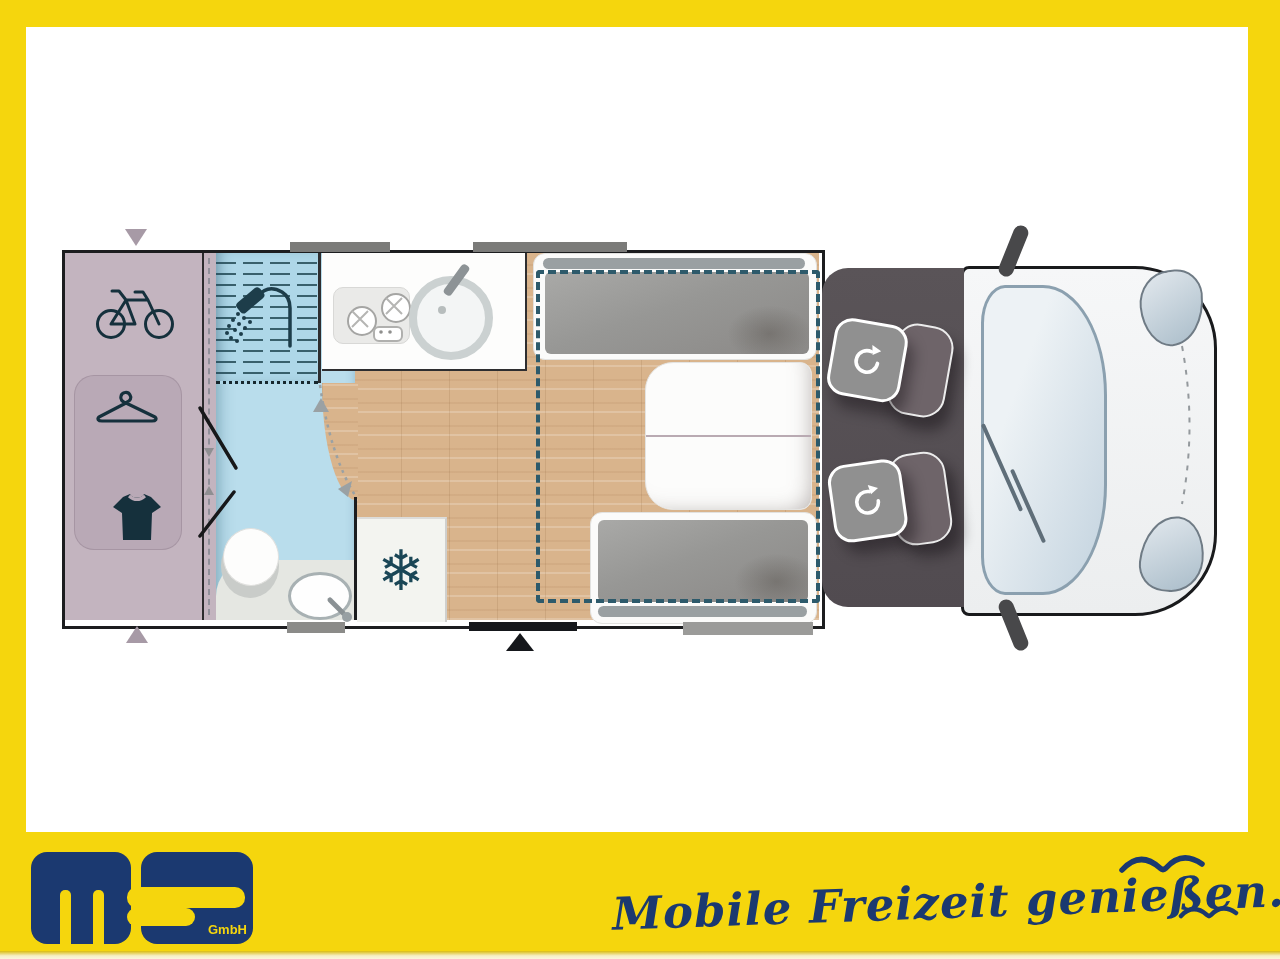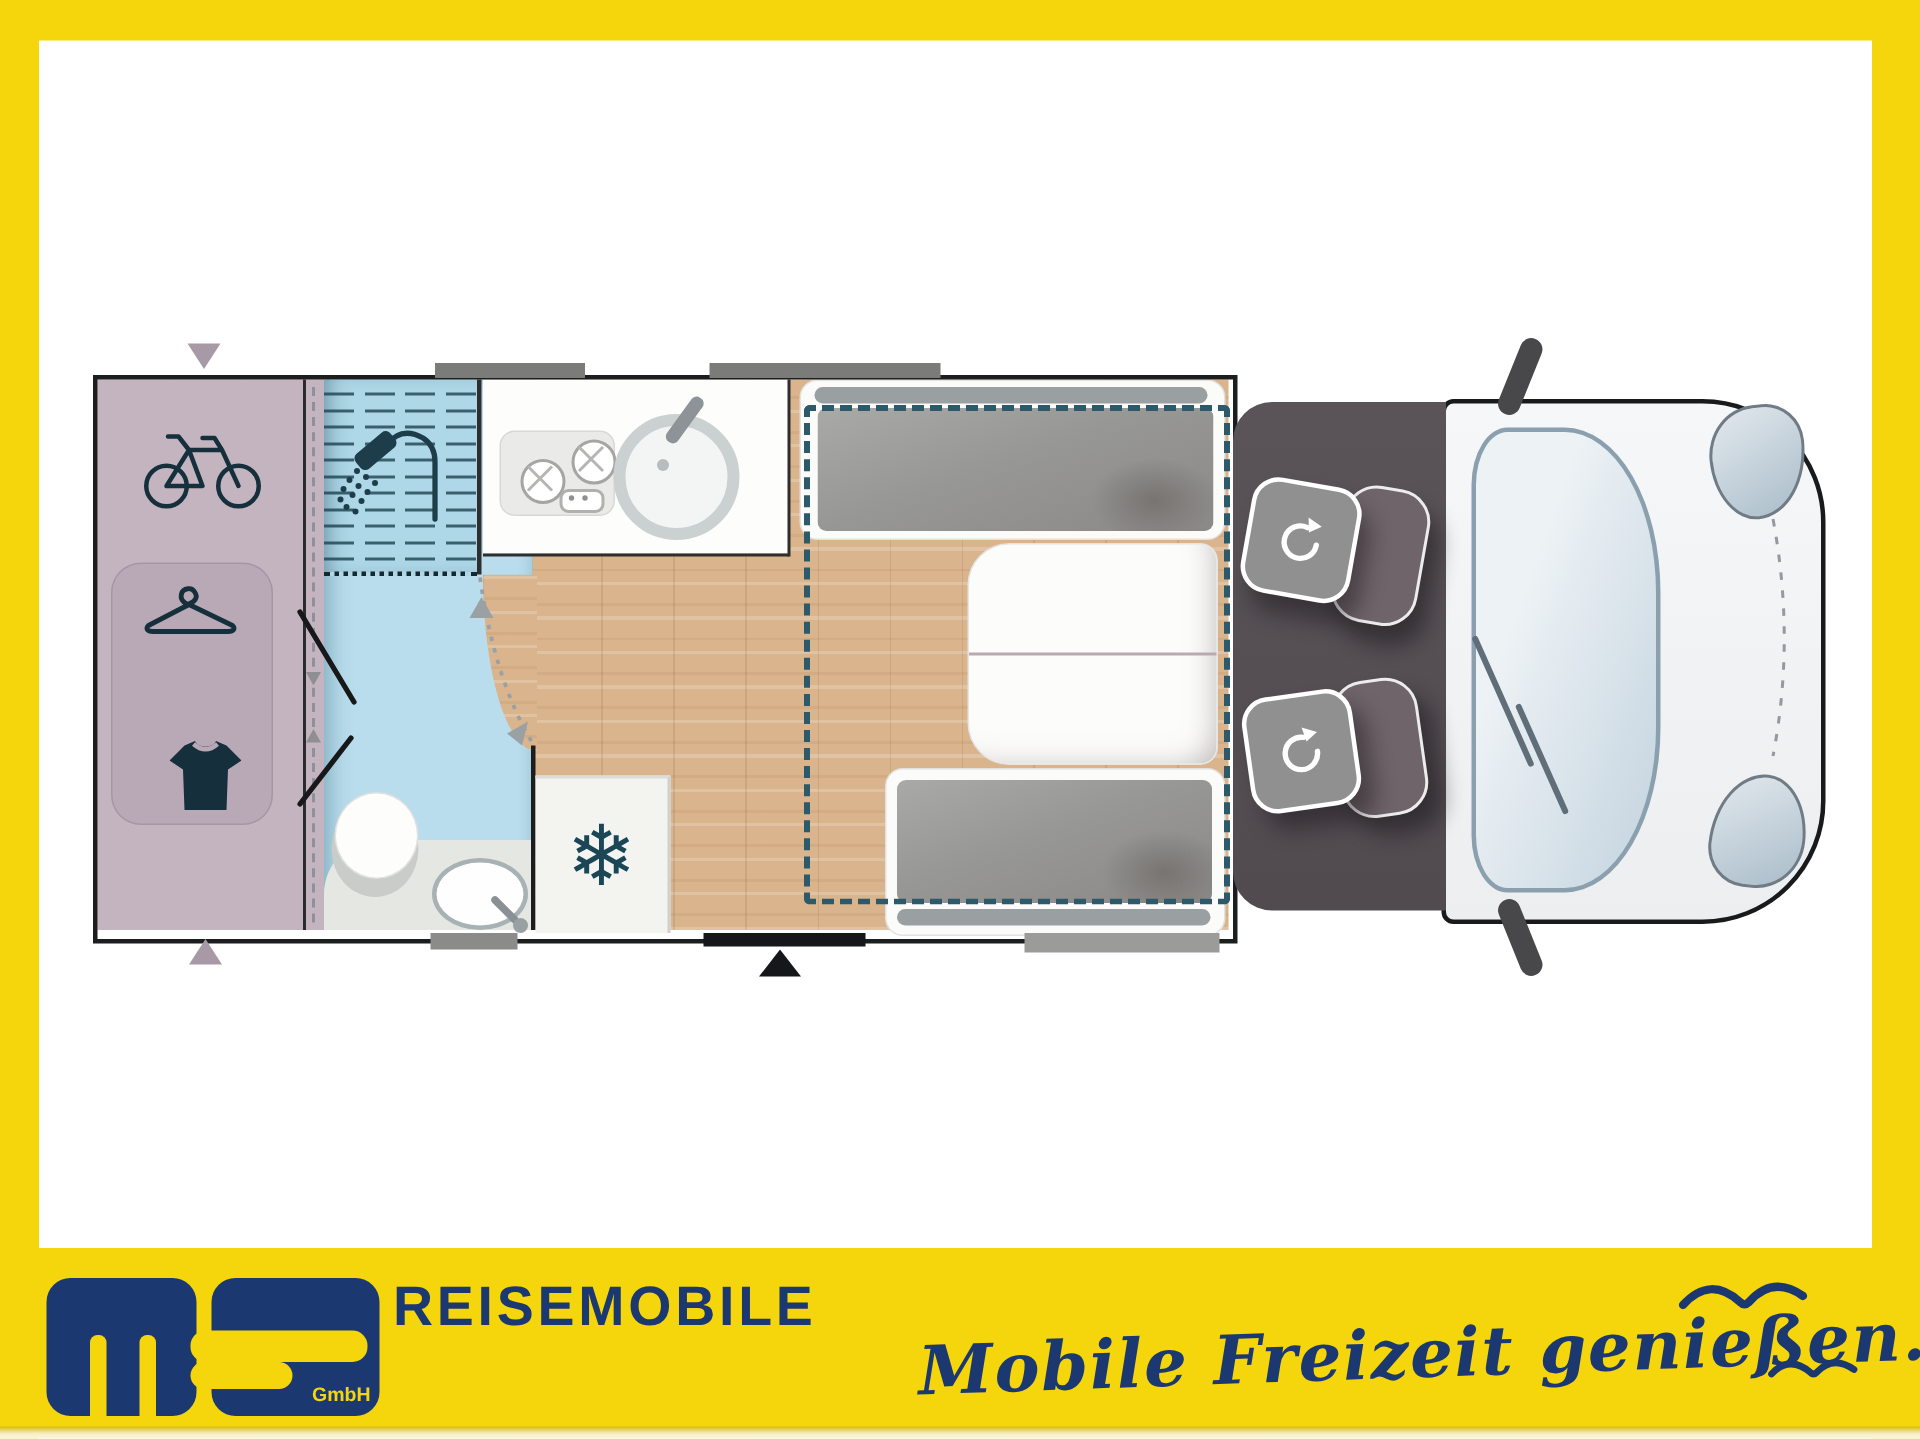--- a/index.html
+++ b/index.html
@@ -235,21 +235,20 @@
   <div class="abs" style="left:0;top:0;width:0;height:0;">
     <div class="abs navyblock" style="left:31px;top:852px;width:100px;height:92px;border-radius:16px;"></div>
     <div class="abs logo-slot" style="left:60px;top:890px;width:11px;height:54px;border-radius:5px 5px 0 0;"></div>
     <div class="abs logo-slot" style="left:93px;top:890px;width:11px;height:54px;border-radius:5px 5px 0 0;"></div>
     <div class="abs navyblock" style="left:141px;top:852px;width:112px;height:92px;border-radius:16px;"></div>
     <div class="abs logo-slot" style="left:127px;top:887px;width:118px;height:21px;border-radius:10px;"></div>
     <div class="abs logo-slot" style="left:127px;top:908px;width:68px;height:18px;border-radius:9px;"></div>
     <div class="abs gmbh" style="left:195px;top:922px;width:52px;">GmbH</div>
   </div>
 
-  <div class="abs brandword" style="left:262px;top:850px;">REISEMOBILE</div>
   <div class="abs tagline" style="left:612px;top:876px;">Mobile Freizeit genießen.</div>
 
   <div class="abs" style="left:1118px;top:846px;width:88px;height:42px;">
     <svg width="88" height="42" viewBox="0 0 88 42" fill="none" stroke="#1B3970" stroke-width="5.5" stroke-linecap="round">
       <path d="M4 24 Q22 4 42 22 Q45 25 48 22 Q64 4 84 18"></path>
     </svg>
   </div>
   <div class="abs" style="left:1178px;top:900px;width:62px;height:30px;">
     <svg width="62" height="30" viewBox="0 0 62 30" fill="none" stroke="#1B3970" stroke-width="4.5" stroke-linecap="round">
       <path d="M3 16 Q15 3 29 15 Q31 17 33 15 Q44 3 58 13"></path>

